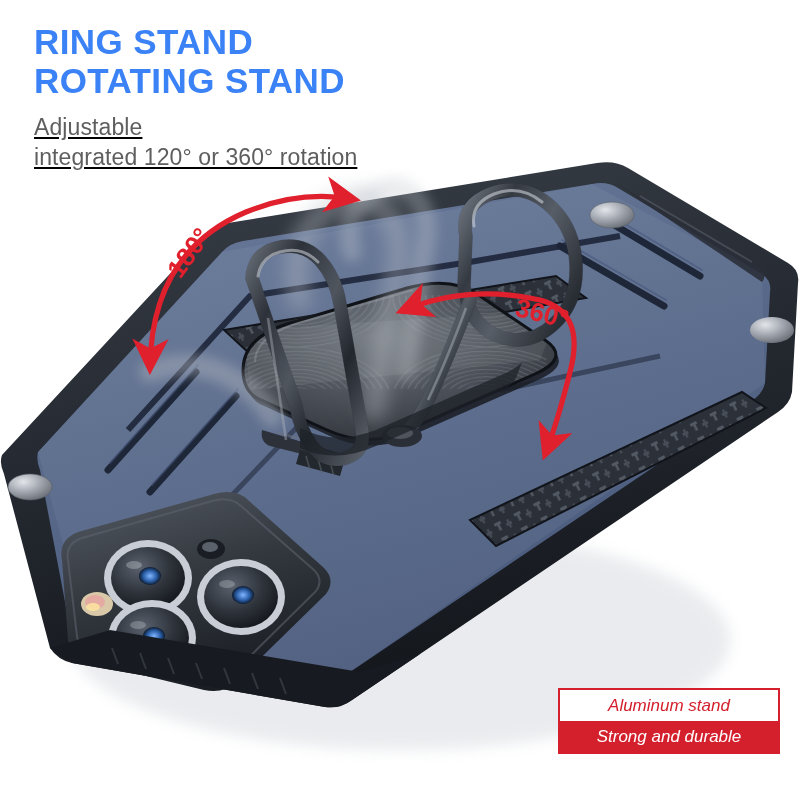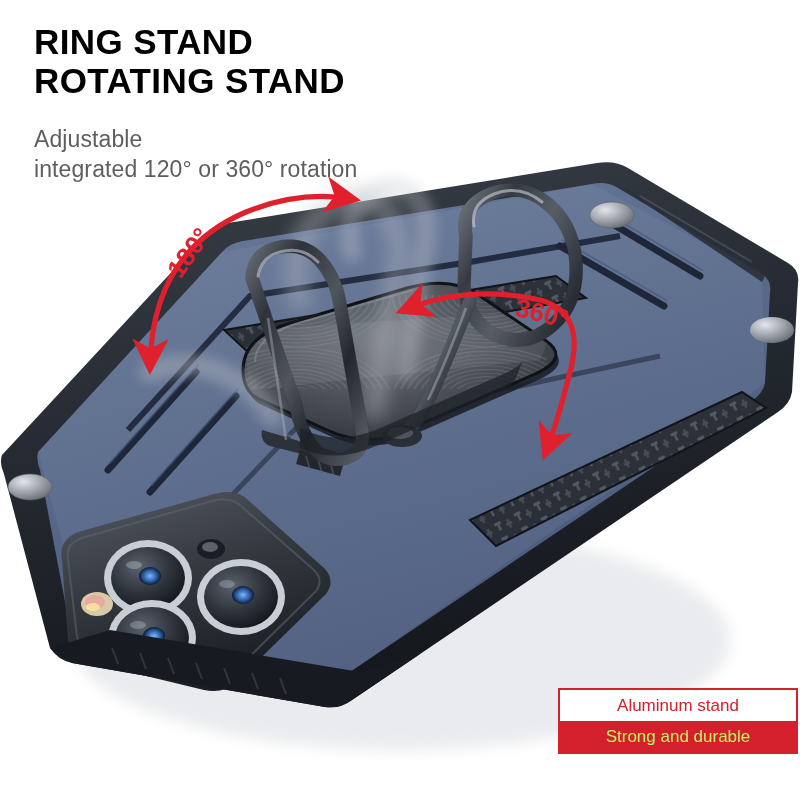--- a/index.html
+++ b/index.html
@@ -6,40 +6,40 @@
   body{
     width:800px;height:800px;overflow:hidden;background:#ffffff;
     font-family:"Liberation Sans","DejaVu Sans",sans-serif;
     -webkit-font-smoothing:antialiased;
   }
   #stage{position:relative;width:800px;height:800px;background:#fff;overflow:hidden;}
 
   
   #headings{position:absolute;left:34px;top:22px;z-index:60;}
   .h-line{
-    font-size:35px;font-weight:bold;letter-spacing:.4px;color:#000000;
+    font-size:35px;font-weight:bold;letter-spacing:.4px;color:#3b82f6;
     line-height:39px;white-space:nowrap;
   }
   .sub-line{
     font-size:23px;font-weight:normal;color:#5e5e5e;line-height:30px;
     white-space:nowrap;letter-spacing:.1px;
   }
-  #sub-wrap{margin-top:24px;}
+  #sub-wrap{margin-top:12px;text-decoration:underline;}
 
   
   #badge{
-    position:absolute;left:558px;top:688px;width:240px;z-index:70;
-    border:2px solid #d4202c;box-sizing:border-box;
+    position:absolute;left:558px;top:688px;width:222px;z-index:70;
+    border:2px solid #d4202c;box-sizing:border-box;font-style:italic;
   }
   .badge-row{
     height:31px;line-height:31px;text-align:center;font-size:17px;
     white-space:nowrap;box-sizing:border-box;
   }
   #badge-row-top{background:#ffffff;color:#d4202c;}
-  #badge-row-bottom{background:#d4202c;color:#bef264;}
+  #badge-row-bottom{background:#d4202c;color:#ffffff;}
 
   
   #art{position:absolute;left:0;top:0;width:800px;height:800px;z-index:10;}
   #annot{position:absolute;left:0;top:0;width:800px;height:800px;z-index:50;}
 
   .lbl{
     font-family:"Liberation Sans","DejaVu Sans",sans-serif;
     font-size:26px;font-weight:bold;fill:#e0202c;
   }
 </style>

